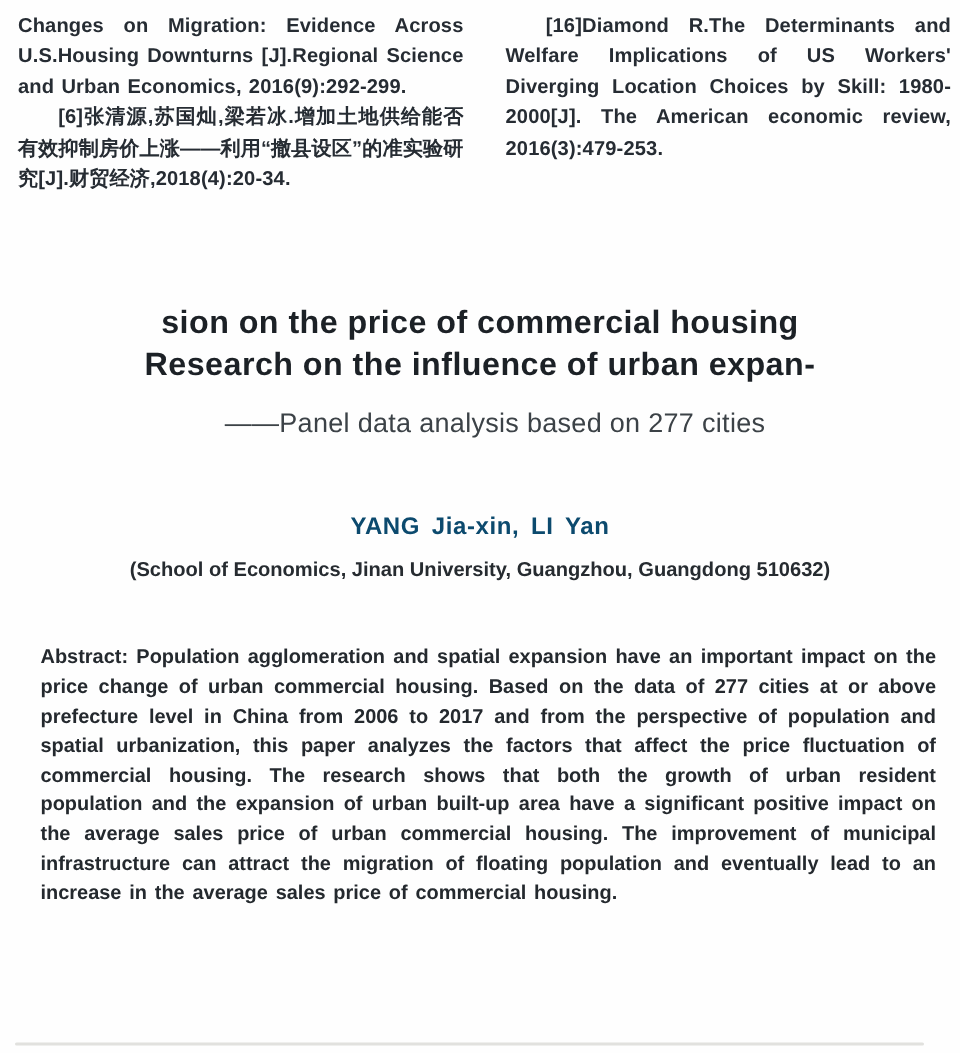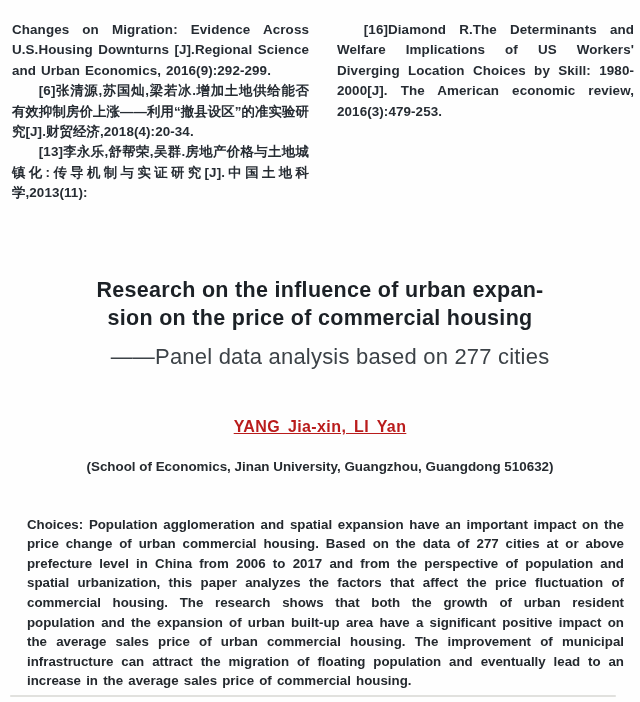--- a/index.html
+++ b/index.html
@@ -10,21 +10,21 @@
     background: #fefefe;
     font-family: "Liberation Sans", sans-serif;
     color: #24292e;
     overflow: hidden;
     box-sizing: border-box;
   }
   
   .refs {
     display: flex;
     gap: 28px;
-    padding: 20px 6px 0 12px;
+    padding: 7px 6px 0 12px;
     justify-content: flex-end;
   }
   .refs .col { flex: 1; min-width: 0; }
   .ref {
     margin: 0;
     font-size: 13.4px;
     line-height: 20.4px;
     font-weight: bold;
     text-align: justify;
     text-indent: 2em;
@@ -39,40 +39,39 @@
     text-align: center;
     font-size: 21.5px;
     line-height: 28px;
     font-weight: bold;
     color: #1c2126;
     letter-spacing: 0.3px;
   }
   .subtitle {
     margin-top: 13px;
     text-align: center;
-    font-size: 22px;
+    font-size: 18px;
     line-height: 24px;
     font-weight: normal;
     color: #3c4247;
     letter-spacing: 0.2px;
     padding-left: 20px;
   }
   .authors {
     margin-top: 48px;
     text-align: center;
     font-size: 16px;
     line-height: 20px;
     font-weight: bold;
-    color: #b91c1c;
+    color: #0c4a6e;
     word-spacing: 3px;
     letter-spacing: 0.4px;
-    text-decoration: underline;
   }
   .affiliation {
-    margin-top: 21px;
+    margin-top: 9px;
     text-align: center;
     font-size: 13.4px;
     line-height: 18px;
     font-weight: bold;
     color: #262b30;
   }
   
   .abstract {
     margin: 39px 16px 0 27px;
     font-size: 13.3px;
@@ -96,38 +95,37 @@
 </style>
 </head>
 <body>
 
 <div class="page">
 
   <div class="refs">
     <div class="col">
       <p class="ref cont">Changes on Migration: Evidence Across U.S.Housing Downturns [J].Regional Science and Urban Economics, 2016(9):292-299.</p>
       <p class="ref">[6]张清源,苏国灿,梁若冰.增加土地供给能否有效抑制房价上涨——利用“撤县设区”的准实验研究[J].财贸经济,2018(4):20-34.</p>
-      <p class="ref">[13]李永乐,舒帮荣,吴群.房地产价格与土地城镇化:传导机制与实证研究[J].中国土地科学,2013(11):</p>
     </div>
     <div class="col">
       <p class="ref">[16]Diamond R.The Determinants and Welfare Implications of US Workers' Diverging Location Choices by Skill: 1980-2000[J]. The American economic review, 2016(3):479-253.</p>
     </div>
   </div>
 
   <h1 class="title">
+    <div>sion on the price of commercial housing</div>
     <div>Research on the influence of urban expan-</div>
-    <div>sion on the price of commercial housing</div>
   </h1>
 
   <div class="subtitle">——Panel data analysis based on 277 cities</div>
 
   <div class="authors">YANG Jia-xin,  LI Yan</div>
 
   <div class="affiliation">(School of Economics, Jinan University, Guangzhou, Guangdong 510632)</div>
 
   <p class="abstract">
-    <span>Choices:</span>
+    <span>Abstract:</span>
     <span>Population agglomeration and spatial expansion have an important impact on the price change of urban commercial housing. Based on the data of 277 cities at or above prefecture level in China from 2006 to 2017 and from the perspective of population and spatial urbanization, this paper analyzes the factors that affect the price fluctuation of commercial housing. The research shows that both the growth of urban resident population and the expansion of urban built-up area have a significant positive impact on the average sales price of urban commercial housing. The improvement of municipal infrastructure can attract the migration of floating population and eventually lead to an increase in the average sales price of commercial housing.</span>
   </p>
 
   <div class="scan-artifact"></div>
 
 </div>
 
 </body></html>

